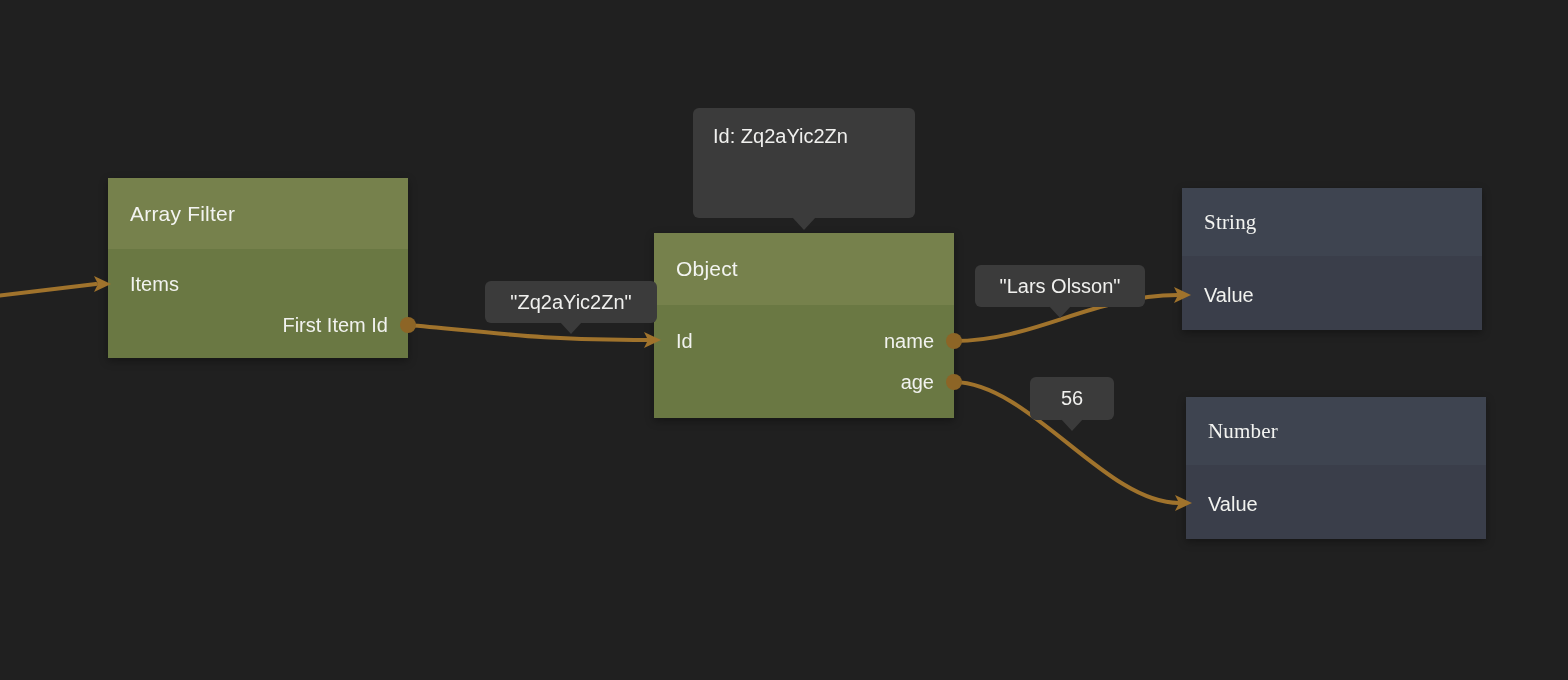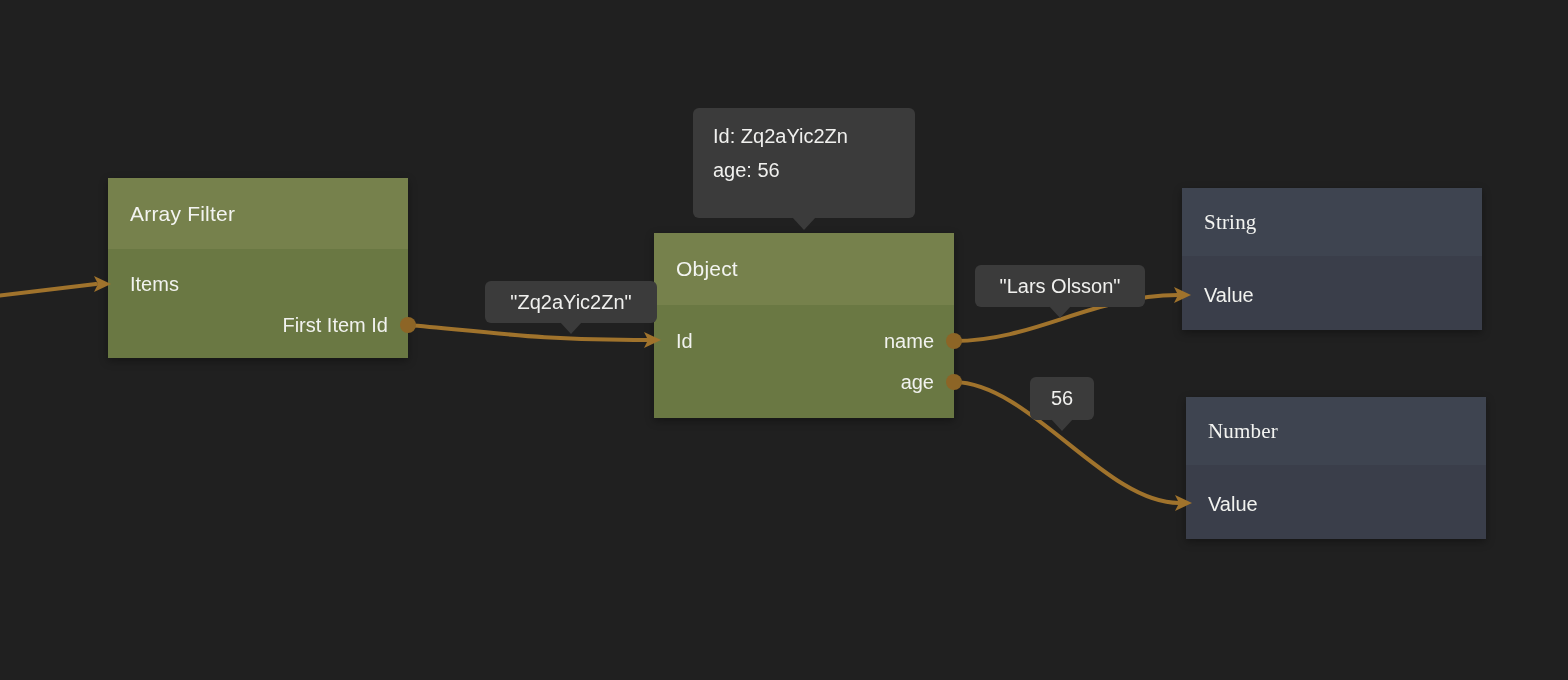--- a/index.html
+++ b/index.html
@@ -112,22 +112,21 @@
     <circle cx="954" cy="341" r="8"></circle>
     <circle cx="954" cy="382" r="8"></circle>
   </svg>
 
   <div class="bubble" style="left:485px;top:281px;width:172px;height:42px;">
     <span>"Zq2aYic2Zn"</span>
   </div>
   <div class="bubble" style="left:975px;top:265px;width:170px;height:42px;">
     <span>"Lars Olsson"</span>
   </div>
-  <div class="bubble" style="left:1030px;top:377px;width:64px;height:43px;">
+  <div class="bubble" style="left:1030px;top:377px;width:84px;height:43px;">
     <span>56</span>
   </div>
 
   <div class="tooltip" style="left:693px;top:108px;width:222px;height:110px;">
     <div class="tline">Id: Zq2aYic2Zn</div>
-    <div class="tline">age: 56</div>
   </div>
 
 </div>
 
 </body></html>

